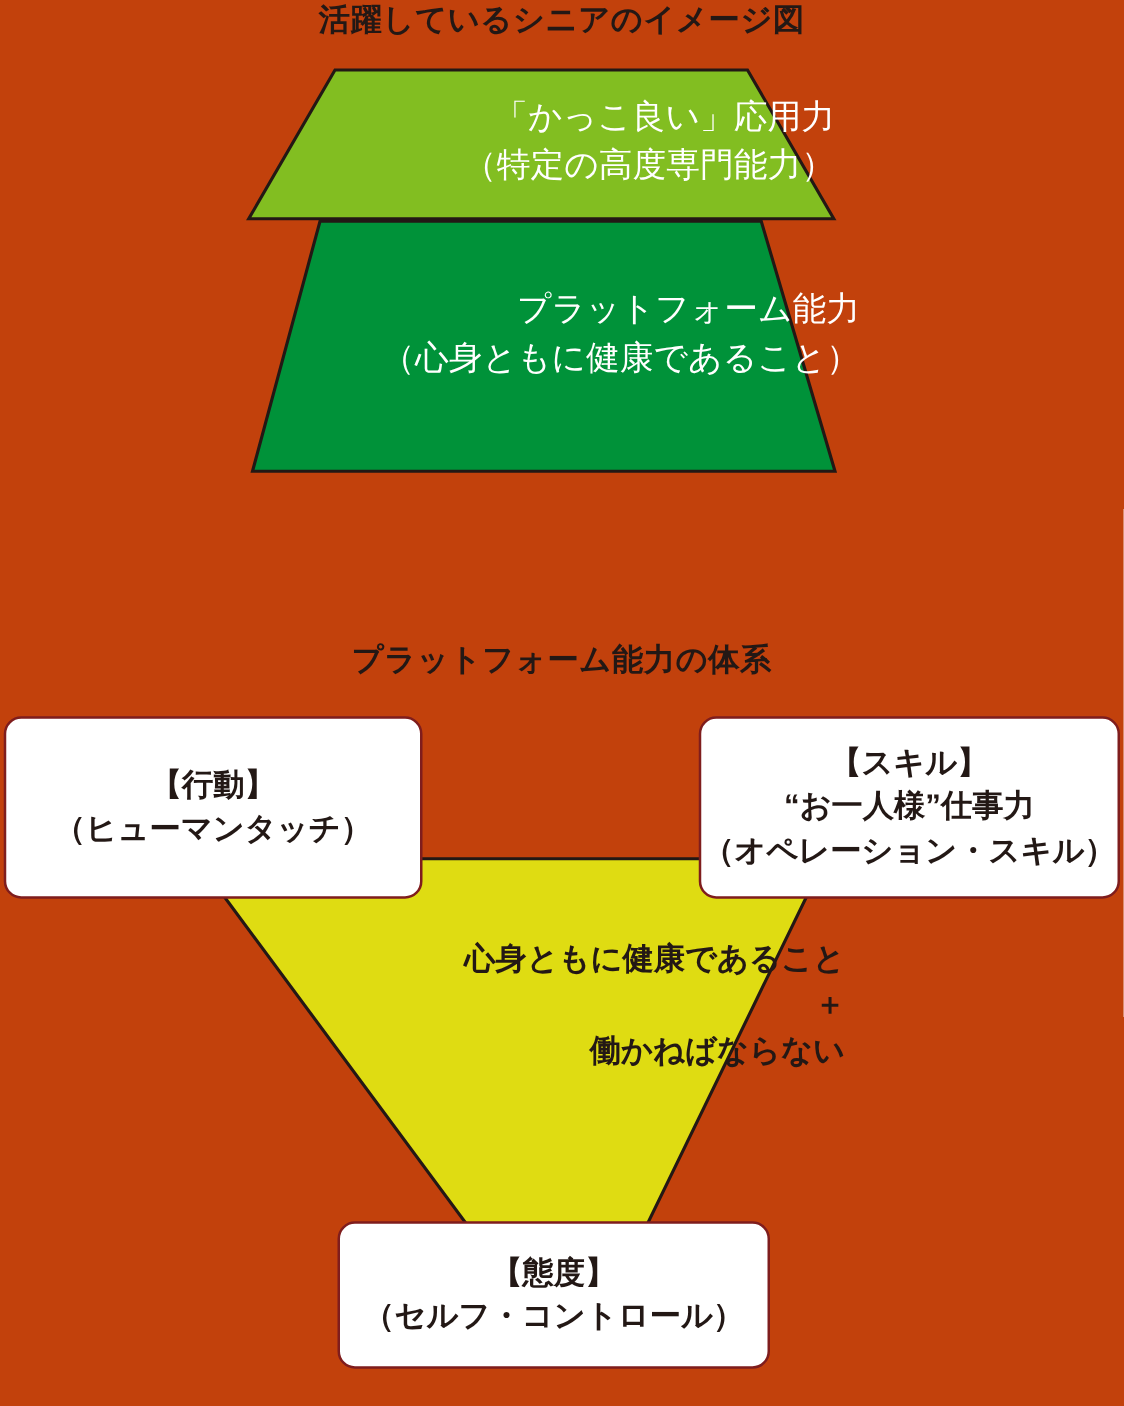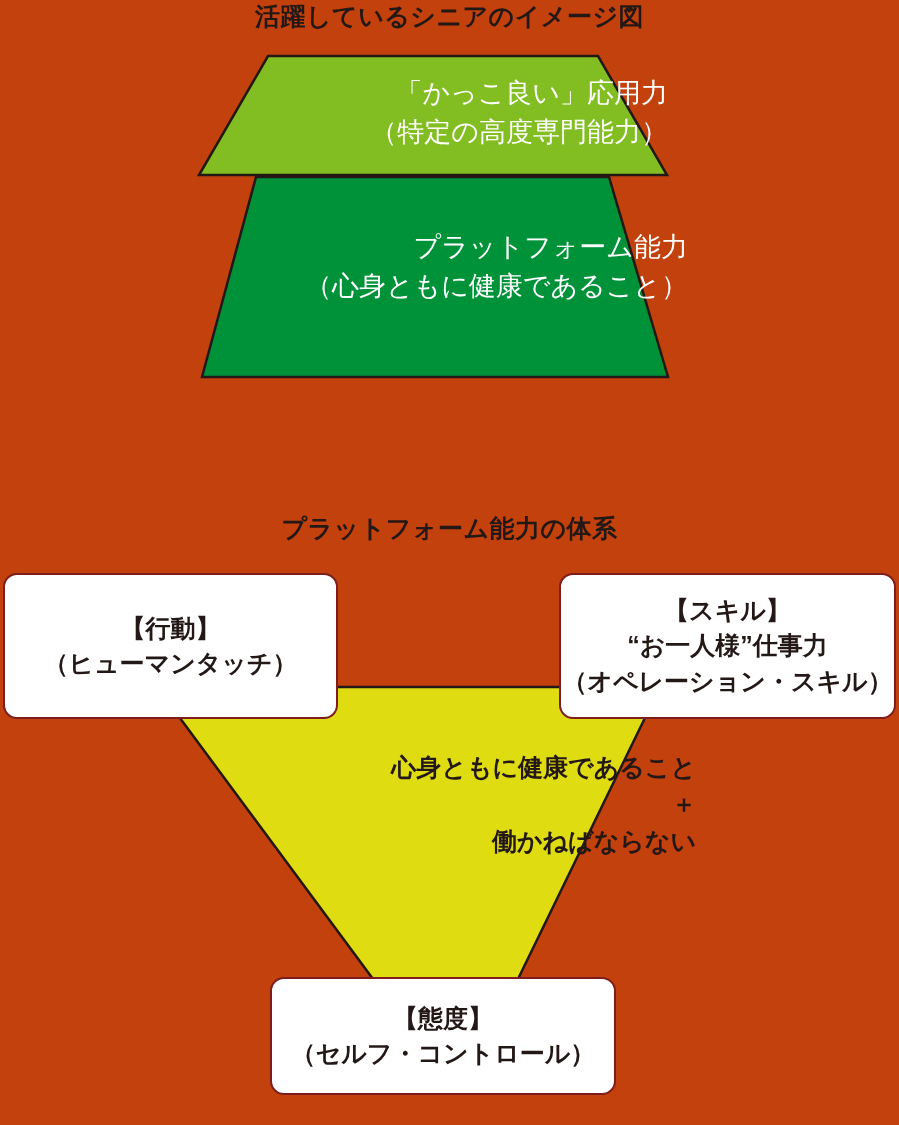--- a/index.html
+++ b/index.html
@@ -59,21 +59,21 @@
     left: 198px;
     top: 74px;
     width: 470px;
   }
   #text-bottom-trapezoid {
     left: 180px;
     top: 228px;
     width: 508px;
   }
   #text-funnel {
-    left: 206px;
+    left: 186px;
     top: 748px;
     width: 490px;
     color: #231815;
     font-size: 25px;
     font-weight: bold;
     line-height: 1.52;
   }
   #text-funnel .plus-row {
     font-size: 24px;
   }

